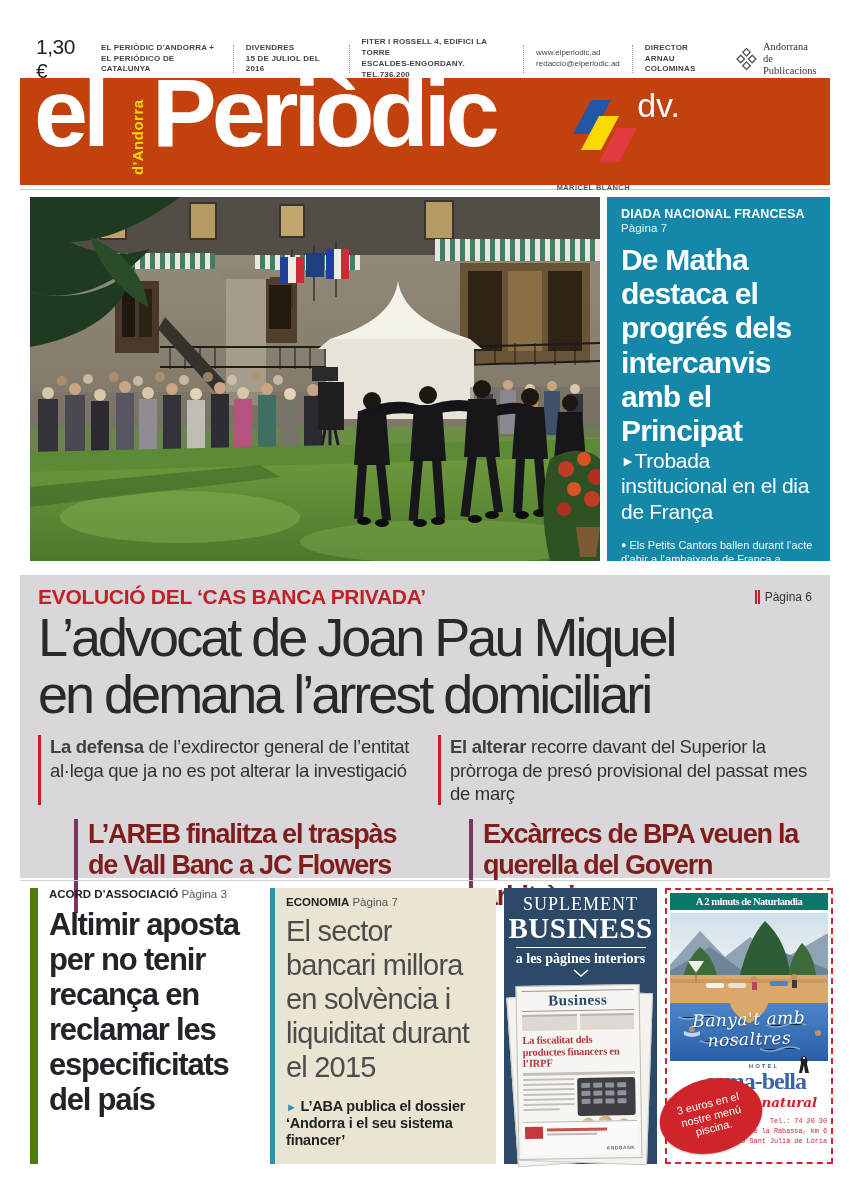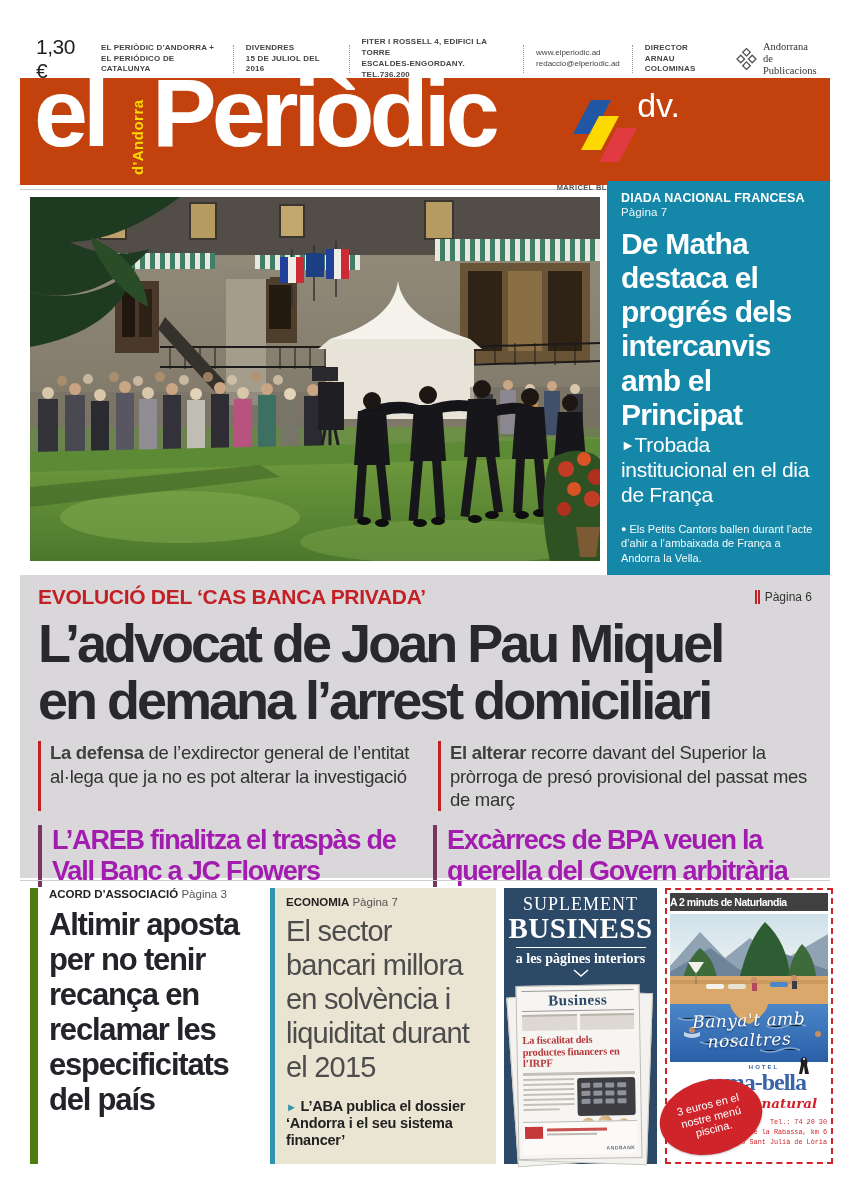--- a/index.html
+++ b/index.html
@@ -27,42 +27,42 @@
   .sl{position:absolute;width:20px;height:34px;transform:skewX(-28deg);}
   .sl.b{left:22px;top:0;background:#2257a5;}
   .sl.y{left:30px;top:16px;background:#fcd900;}
   .sl.r{left:48px;top:28px;background:#e23a41;}
   .day-abbr{position:absolute;right:150px;top:8px;font-size:34px;color:#fff;}
   .day-num{position:absolute;right:6px;top:2px;}
   
   .rule-under-masthead{position:absolute;top:189px;left:20px;width:810px;border-top:1px solid #c9c9c9;}
   .credit{position:absolute;top:183px;left:430px;width:200px;text-align:right;font-size:7.5px;font-weight:bold;color:#555;letter-spacing:.4px;}
   
-  .mainrow{position:absolute;top:197px;left:30px;width:800px;height:364px;display:flex;gap:7px;align-items:center;}
+  .mainrow{position:absolute;top:197px;left:30px;width:800px;height:364px;display:flex;gap:7px;}
   .photo{width:570px;height:364px;flex:none;background:#6b8f45;}
   .leadpanel{flex:1;background:#1587a9;color:#fff;padding:10px 12px 12px 14px;display:flex;flex-direction:column;}
   .lead-kicker{font-size:12.5px;font-weight:bold;letter-spacing:.1px;}
   .lead-kicker .pg{font-weight:normal;font-size:11.5px;opacity:.92;}
   .lead-headline{font-size:30px;font-weight:bold;line-height:1.14;letter-spacing:-.8px;margin-top:8px;}
   .lead-sub{font-size:21px;line-height:1.2;letter-spacing:-.3px;margin-top:auto;}
   .lead-sub .arrow{font-size:14px;vertical-align:2px;}
   .lead-caption{font-size:11px;line-height:1.32;margin-top:14px;opacity:.96;}
   .lead-caption .dot{font-size:9px;vertical-align:1px;}
   
   .grayband{position:absolute;top:575px;left:20px;width:810px;height:303px;background:#dad7da;padding:10px 18px;box-sizing:border-box;}
   .gb-kickrow{display:flex;justify-content:space-between;align-items:center;}
   .gb-kicker{color:#c32026;font-size:21px;font-weight:bold;letter-spacing:-.3px;}
   .gb-page{display:flex;align-items:center;gap:5px;font-size:12px;color:#333;}
   .pg-bars{width:5px;height:14px;background:linear-gradient(90deg,#c32026 0 2px,#dad7da 2px 3px,#c32026 3px 5px);}
-  .gb-headline{margin-top:6px;color:#29282c;font-weight:bold;font-size:54px;line-height:1.06;letter-spacing:-3px;}
+  .gb-headline{color:#29282c;font-weight:normal;font-size:54px;line-height:1.06;letter-spacing:-3px;}
   .gb-subrow{display:flex;gap:26px;margin-top:12px;}
   .gb-sub{flex:1;border-left:3px solid #c32026;padding-left:9px;font-size:18.5px;color:#333;line-height:1.25;letter-spacing:-.3px;}
   .gb-sub b{color:#404040;}
   .gb-h2row{display:flex;margin-top:14px;}
-  .gb-h2{flex:1;border-left:4px solid #7a3663;padding-left:10px;font-size:27px;font-weight:bold;color:#a21caf;line-height:1.16;letter-spacing:-1.2px;}
+  .gb-h2{flex:1;border-left:4px solid #7a3663;padding-left:10px;font-size:27px;font-weight:bold;color:#7f1d1d;line-height:1.16;letter-spacing:-1.2px;margin-left:36px;}
   .gb-h2row .gb-h2:first-child{margin-right:16px;}
   
   .botrule{position:absolute;top:880px;left:20px;width:810px;border-top:1px solid #cfcfcf;}
   .botrow{position:absolute;top:888px;left:30px;width:800px;height:276px;display:flex;gap:8px;}
   .kicker{font-size:11.5px;font-weight:bold;color:#222;}
   .kicker .pg{font-weight:normal;color:#555;}
   .col1{width:232px;flex:none;border-left:8px solid #4d7c0f;padding-left:11px;box-sizing:border-box;}
   .col1 .head{margin-top:7px;font-size:31px;font-weight:bold;color:#242329;line-height:1.13;letter-spacing:-1.2px;}
   .col2{width:226px;flex:none;background:#eae4d3;border-left:5px solid #2f93af;padding:8px 8px 8px 11px;box-sizing:border-box;}
   .col2 .head{margin-top:7px;font-size:29px;color:#4c4c4c;line-height:1.17;letter-spacing:-.8px;}
@@ -92,21 +92,21 @@
   .p-calc{width:58px;height:38px;background:#3d3d42;border-radius:3px;position:relative;}
   .p-calc i{position:absolute;width:9px;height:5px;background:#8e929b;border-radius:1px;}
   .coin{position:absolute;border-radius:50%;background:radial-gradient(circle at 35% 35%,#e4c795,#b98f55);}
   .p-strip{position:absolute;left:4px;right:4px;bottom:4px;height:30px;background:#fbfaf8;border-top:1px solid #bbb;padding-top:2px;}
   .p-adbox{position:absolute;left:2px;top:4px;width:18px;height:12px;background:#c5393c;}
   .p-adl{position:absolute;left:24px;top:6px;right:30px;height:2.5px;background:#c9524f;}
   .p-adl2{position:absolute;left:24px;top:11px;right:40px;height:2px;background:#bdb9b1;}
   .p-andbank{position:absolute;right:2px;bottom:3px;font-family:"Liberation Sans",sans-serif;font-size:5px;letter-spacing:.5px;color:#6b6f78;font-weight:bold;}
   
   .col4{width:168px;flex:none;border:2px dashed #d0242b;box-sizing:border-box;position:relative;background:#fff;}
-  .ad-banner{margin:3px;background:#404040;color:#fff;font-family:Liberation Sans, sans-serif;font-size:10.5px;font-weight:bold;padding:3px 0;letter-spacing:-.5px;}
+  .ad-banner{margin:3px;background:#0f766e;color:#fff;font-family:Liberation Serif, serif;font-size:10.5px;font-weight:bold;text-align:center;padding:3px 0;letter-spacing:-.5px;}
   .ad-photo{position:relative;margin:0 3px;height:148px;overflow:hidden;}
   .ad-script{position:absolute;left:0;right:0;top:96px;text-align:center;color:#fff;
     font-family:"DejaVu Serif",serif;font-style:italic;font-size:17px;letter-spacing:.5px;text-shadow:0 1px 2px rgba(0,0,0,.45);transform:rotate(-2deg);}
   .ad-bottom{position:relative;padding:2px 4px 0;height:92px;}
   .ad-hotel-small{text-align:center;font-size:6px;letter-spacing:2px;color:#3a63a8;font-weight:bold;margin-left:30px;}
   .ad-hotel{position:relative;text-align:center;font-family:"Liberation Serif",serif;font-weight:bold;font-size:24px;color:#3a63a8;letter-spacing:-1px;line-height:1;margin-left:12px;}
   .ad-bird{position:absolute;right:16px;top:-14px;}
   .ad-tag{text-align:center;font-family:"DejaVu Serif",serif;font-style:italic;font-weight:bold;font-size:13.5px;color:#d0242b;margin-left:26px;margin-top:1px;}
   .ad-badge{position:absolute;left:-8px;bottom:2px;width:104px;height:74px;background:#d0242b;border-radius:50%;
     transform:rotate(-14deg);color:#fff;display:flex;align-items:center;justify-content:center;text-align:center;

